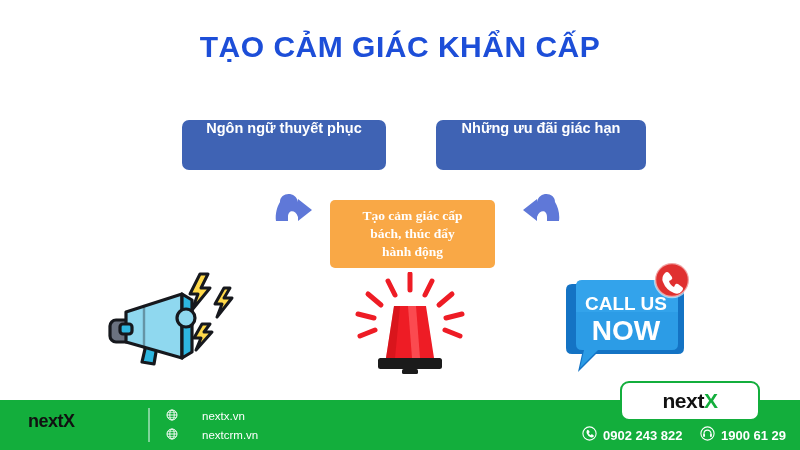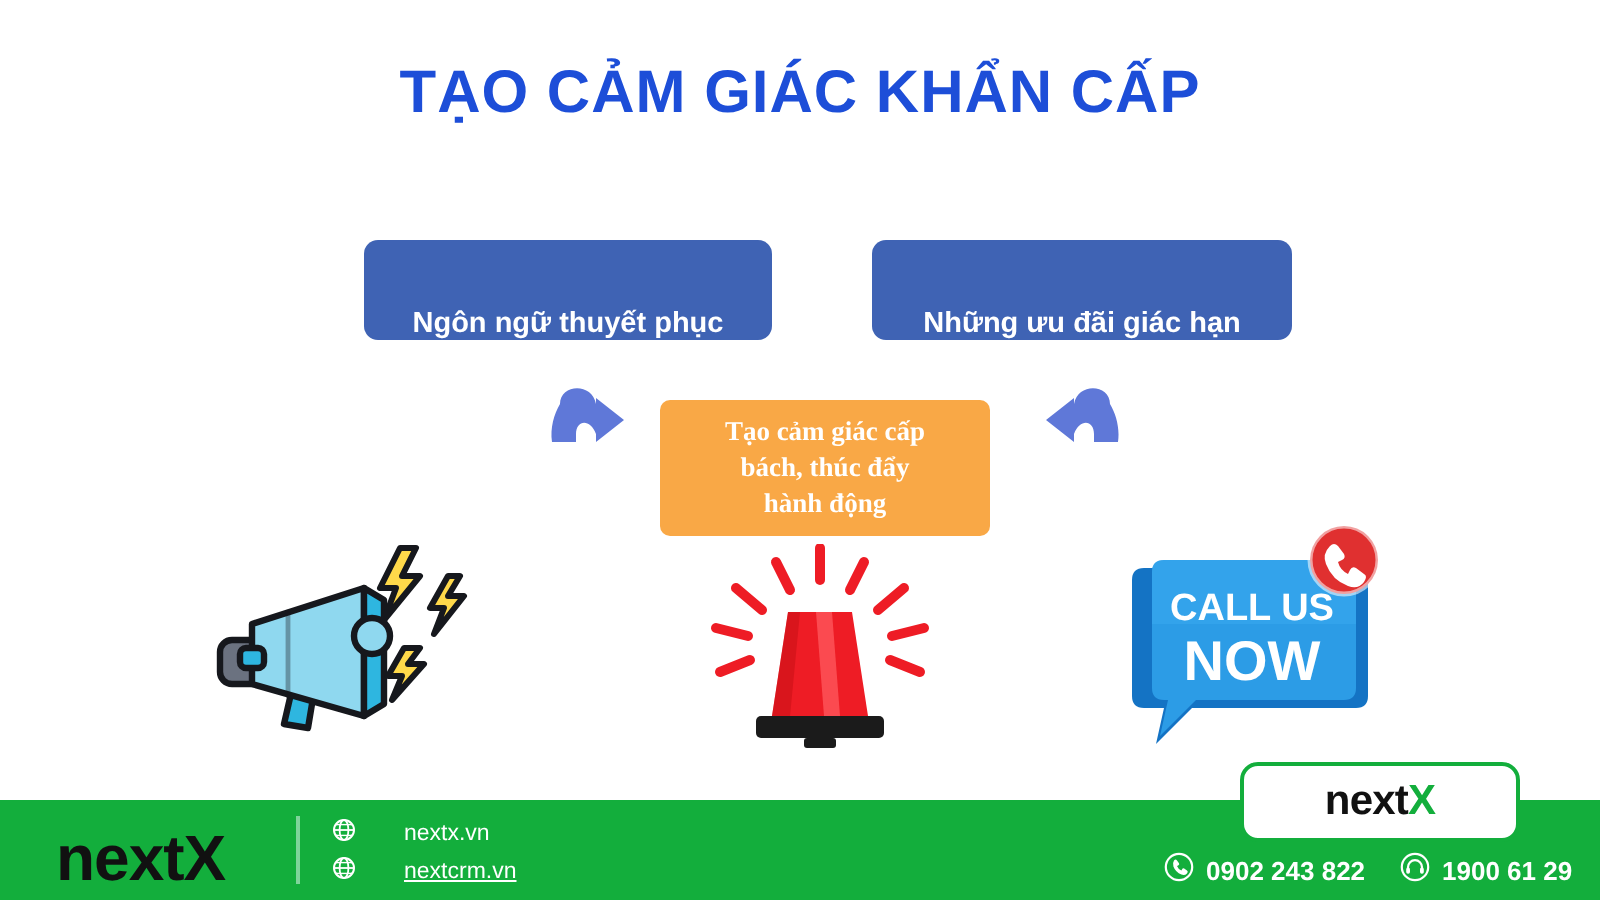--- a/index.html
+++ b/index.html
@@ -37,21 +37,21 @@
 
   
   .blue-box {
     position: absolute;
     background: #3f63b4;
     border-radius: 7px;
     color: #ffffff;
     font-size: 14.5px;
     font-weight: bold;
     display: flex;
-    align-items: flex-end;
+    align-items: flex-start;
     justify-content: center;
     text-align: center;
     box-sizing: border-box;
     padding: 0 10px;
   }
   #box-left  { left: 182px; top: 120px; width: 204px; height: 50px; }
   #box-right { left: 436px; top: 120px; width: 210px; height: 50px; }
 
   
   #box-center {
@@ -99,21 +99,21 @@
     left: 0;
     bottom: 0;
     width: 800px;
     height: 50px;
     background: #13ae3c;
   }
   #footer-logo {
     position: absolute;
     left: 28px;
     top: 11px;
-    font-size: 32px;
+    font-size: 18px;
     font-weight: bold;
     color: #111111;
     letter-spacing: -0.5px;
   }
   #footer-divider {
     position: absolute;
     left: 148px;
     top: 8px;
     width: 2px;
     height: 34px;
@@ -122,21 +122,21 @@
   .footer-site {
     position: absolute;
     left: 166px;
     display: flex;
     align-items: center;
     gap: 24px;
     color: #ffffff;
     font-size: 11.5px;
   }
   #footer-site-0 { top: 9px; }
-  #footer-site-1 { top: 28px; text-decoration: underline; }
+  #footer-site-1 { top: 28px; }
 
   .footer-phone {
     position: absolute;
     display: flex;
     align-items: center;
     gap: 6px;
     color: #ffffff;
     font-size: 13px;
     font-weight: bold;
     top: 26px;

